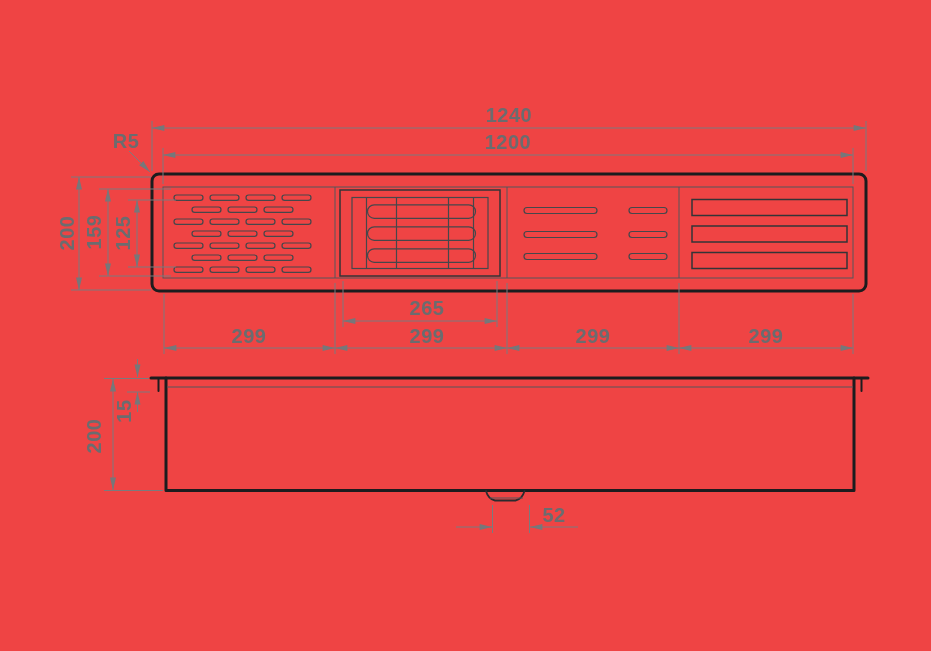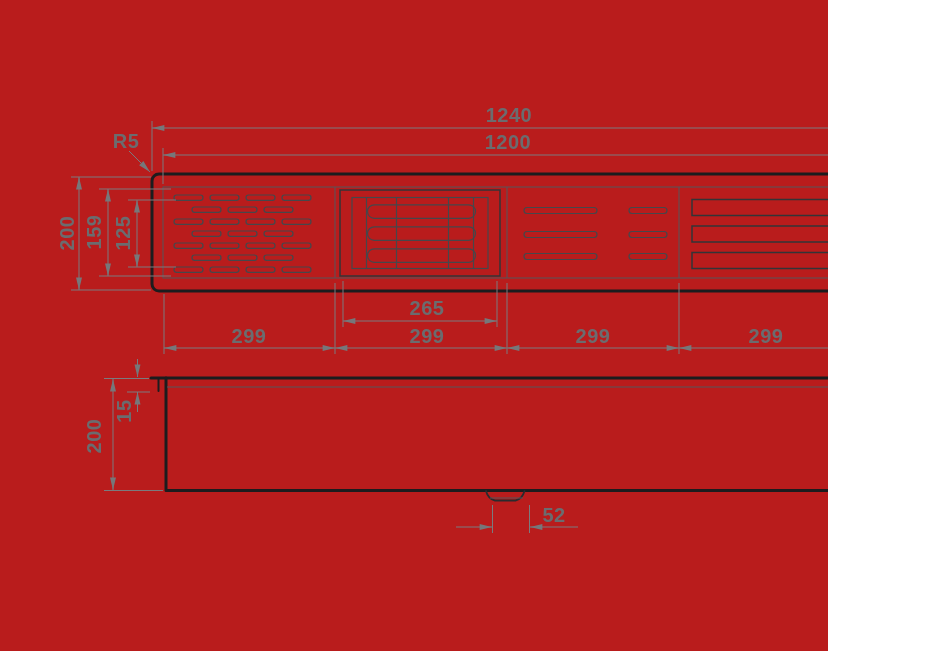--- a/index.html
+++ b/index.html
@@ -1,16 +1,16 @@
 <!DOCTYPE html>
 <html><head>
 <meta charset="utf-8">
 <style>
   html,body{margin:0;padding:0;background:#ffffff;}
-  .page{position:relative;width:828px;height:651px;background:#b91c1c;overflow:hidden;
+  .page{position:relative;width:931px;height:651px;background:#ef4444;overflow:hidden;
         font-family:"Liberation Sans",sans-serif;}
   svg{display:block;}
   .st-outline{stroke:#1c1c1e;stroke-width:3;fill:none;stroke-linejoin:round;stroke-linecap:round;}
   .st-outline2{stroke:#1c1c1e;stroke-width:2;fill:none;stroke-linecap:round;}
   .st-thin{stroke:#55565a;stroke-width:1;fill:none;}
   .st-feat{stroke:#46474b;stroke-width:1.2;fill:none;}
   .st-feat2{stroke:#333437;stroke-width:1.5;fill:none;}
   .st-bump{stroke:#2a2b2e;stroke-width:1.8;fill:none;stroke-linecap:round;}
   .st-dim{stroke:#7a7b7e;stroke-width:1;fill:none;}
   .dim-text{font:700 20px "Liberation Sans",sans-serif;fill:#6b6c6f;letter-spacing:0.5px;text-anchor:middle;}

